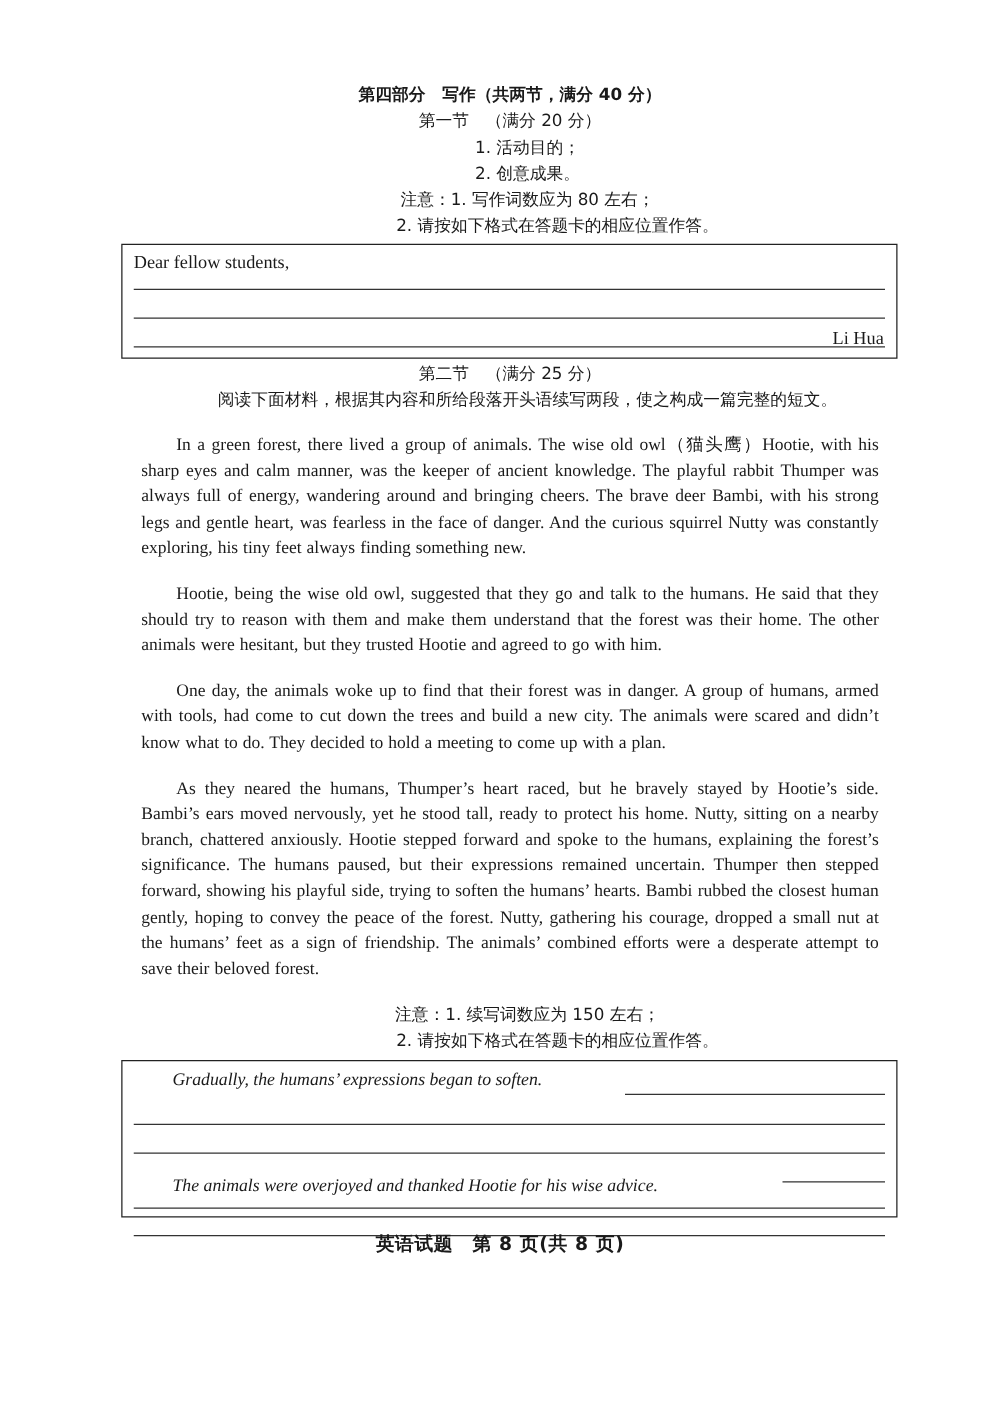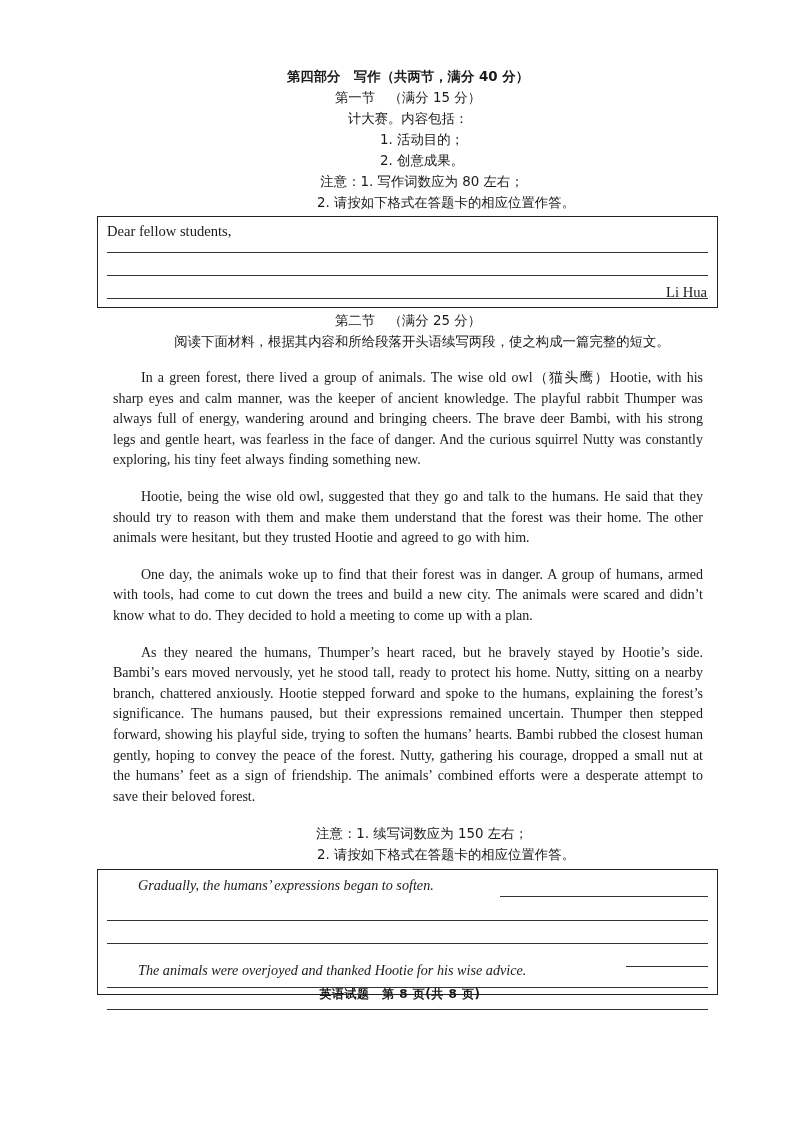--- a/index.html
+++ b/index.html
@@ -94,33 +94,32 @@
     border-top: 1.3px solid #333;
   }
   .footer {
     position: absolute;
     left: 0;
     width: 800px;
     top: 986px;
     text-align: center;
     font-family: "DejaVu Sans", sans-serif;
     font-weight: bold;
-    font-size: 12px;
+    font-size: 15px;
     letter-spacing: 0.5px;
   }
 </style>
 </head>
 <body>
 
 <div class="page">
 
   <div class="line cjk bold">第四部分　写作（共两节，满分 40 分）</div>
 
-  <div class="line cjk">第一节　（满分 15 分）</div>
-  <div class="line cjk">计大赛。内容包括：</div>
+  <div class="line cjk">第一节　（满分 20 分）</div>
   <div class="line cjk indent2">1. 活动目的；</div>
   <div class="line cjk indent2">2. 创意成果。</div>
   <div class="line cjk indent2">注意：1. 写作词数应为 80 左右；</div>
   <div class="line cjk indent3">2. 请按如下格式在答题卡的相应位置作答。</div>
 
   <div class="box box1">
     <div class="greeting">Dear fellow students,</div>
     <div class="rule" style="top:35px"></div>
     <div class="rule" style="top:58px"></div>
     <div class="rule" style="top:81px"></div>

